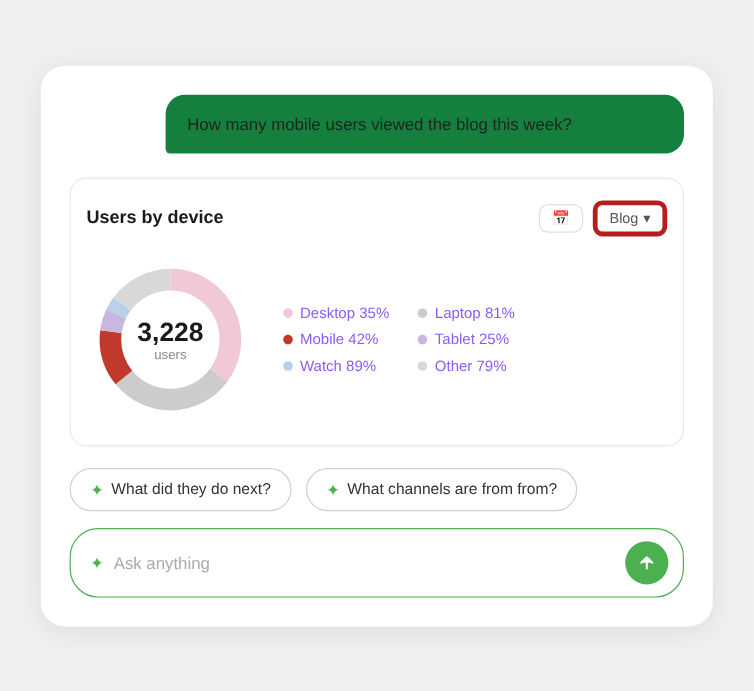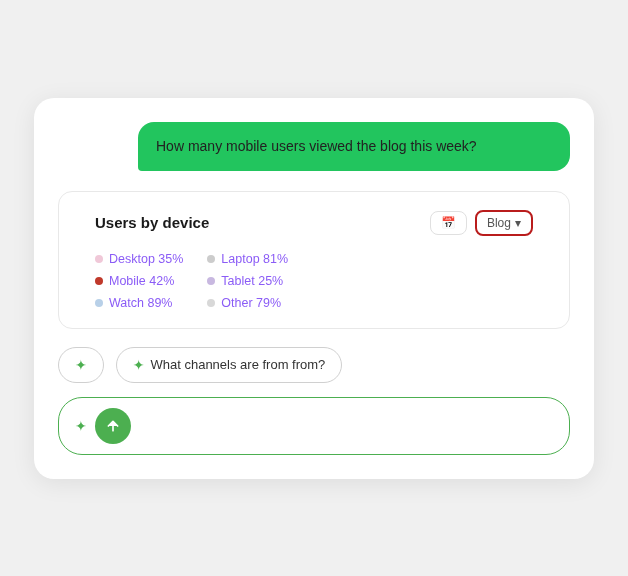--- a/index.html
+++ b/index.html
@@ -13,34 +13,34 @@
       height: 576px;
     }
     .card {
       background: #fff;
       border-radius: 20px;
       padding: 24px;
       width: 560px;
       box-shadow: 0 4px 24px rgba(0,0,0,0.08);
     }
     .chat-bubble {
-      background: #22c55e;
+      background: #15803d;
       border-radius: 16px 16px 16px 4px;
       padding: 14px 18px;
       margin-bottom: 20px;
       margin-left: 80px;
       font-size: 14px;
       color: #222;
       line-height: 1.5;
     }
     .widget {
       background: #fff;
       border: 1px solid #e8e8e8;
       border-radius: 14px;
-      padding: 18px 36px;
+      padding: 18px 13px;
       margin-bottom: 18px;
     }
     .widget-header {
       display: flex;
       align-items: center;
       justify-content: space-between;
       margin-bottom: 16px;
     }
     .widget-title {
       font-size: 15px;
@@ -59,21 +59,21 @@
       border: 1px solid #e0e0e0;
       border-radius: 8px;
       padding: 4px 10px;
       font-size: 12px;
       color: #555;
     }
     .filter-badge {
       display: flex;
       align-items: center;
       gap: 4px;
-      border: 2px solid #b91c1c;
+      border: 4px solid #b91c1c;
       border-radius: 8px;
       padding: 4px 10px;
       font-size: 12px;
       color: #555;
       cursor: pointer;
     }
     .widget-body {
       display: flex;
       align-items: center;
       gap: 24px;
@@ -197,20 +197,40 @@
           <span>📅</span>
         </div>
         <div class="filter-badge">
           <span>Blog</span>
           <span>▾</span>
         </div>
       </div>
     </div>
 
     <div class="widget-body">
+      <div class="donut-container">
+        <svg width="140" height="140" viewBox="0 0 140 140">
+
+          <circle cx="70" cy="70" r="50" fill="none" stroke="#f0c8d8" stroke-width="18" stroke-dasharray="109.96 204.2" stroke-dashoffset="0" transform="rotate(-90 70 70)"></circle>
+
+          <circle cx="70" cy="70" r="50" fill="none" stroke="#cccccc" stroke-width="18" stroke-dasharray="91.1 222.06" stroke-dashoffset="-109.96" transform="rotate(-90 70 70)"></circle>
+
+          <circle cx="70" cy="70" r="50" fill="none" stroke="#c0392b" stroke-width="18" stroke-dasharray="40.84 273.32" stroke-dashoffset="-201.06" transform="rotate(-90 70 70)"></circle>
+
+          <circle cx="70" cy="70" r="50" fill="none" stroke="#c8b8e0" stroke-width="18" stroke-dasharray="15.7 298.46" stroke-dashoffset="-241.9" transform="rotate(-90 70 70)"></circle>
+
+          <circle cx="70" cy="70" r="50" fill="none" stroke="#b8d0e8" stroke-width="18" stroke-dasharray="9.42 304.74" stroke-dashoffset="-257.6" transform="rotate(-90 70 70)"></circle>
+
+          <circle cx="70" cy="70" r="50" fill="none" stroke="#d8d8d8" stroke-width="18" stroke-dasharray="47.1 267.06" stroke-dashoffset="-267.02" transform="rotate(-90 70 70)"></circle>
+        </svg>
+        <div class="donut-center">
+          <div class="donut-number">3,228</div>
+          <div class="donut-label">users</div>
+        </div>
+      </div>
 
       <div class="legend">
         <div class="legend-item">
           <div class="legend-dot" style="background:#f0c8d8;"></div>
           <span>Desktop 35%</span>
         </div>
         <div class="legend-item">
           <div class="legend-dot" style="background:#cccccc;"></div>
           <span>Laptop 81%</span>
         </div>
@@ -230,29 +250,31 @@
           <div class="legend-dot" style="background:#d8d8d8;"></div>
           <span>Other 79%</span>
         </div>
       </div>
     </div>
   </div>
 
   <div class="suggestion-row">
     <button class="suggestion-btn">
       <span class="sparkle">✦</span>
+      <span>What did they do next?</span>
     </button>
     <button class="suggestion-btn">
       <span class="sparkle">✦</span>
       <span>What channels are from from?</span>
     </button>
   </div>
 
   <div class="input-row">
     <span class="sparkle-icon">✦</span>
+    <input type="text" placeholder="Ask anything" style="">
     <button class="send-btn">
       <svg viewBox="0 0 24 24">
         <path d="M12 19V5M5 12l7-7 7 7"></path>
         <path d="M12 19V5M5 12l7-7 7 7" stroke="white" stroke-width="2.5" stroke-linecap="round" stroke-linejoin="round" fill="none"></path>
       </svg>
     </button>
   </div>
 
 </div>
 

